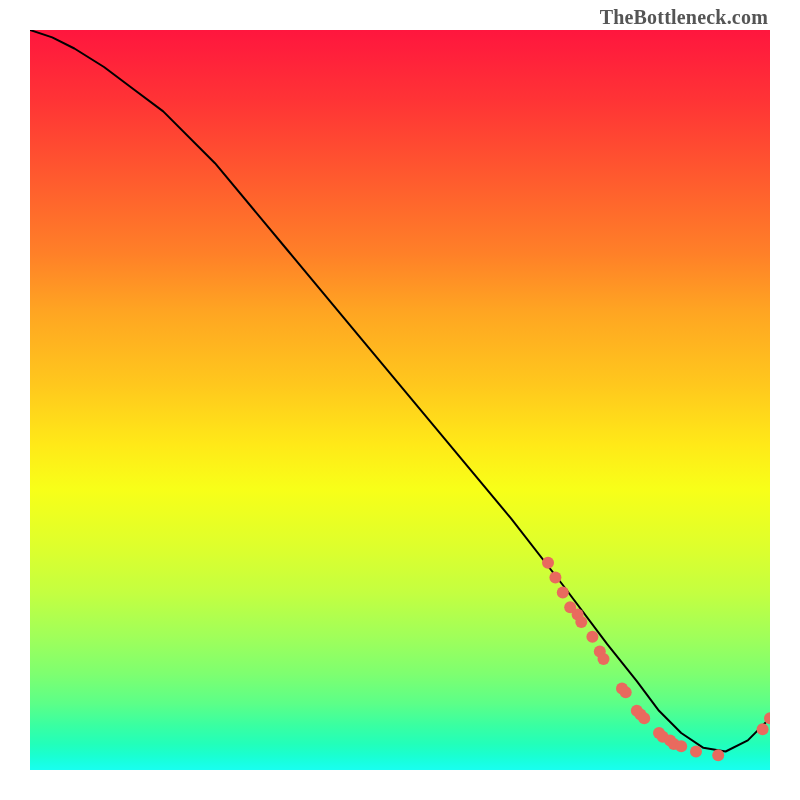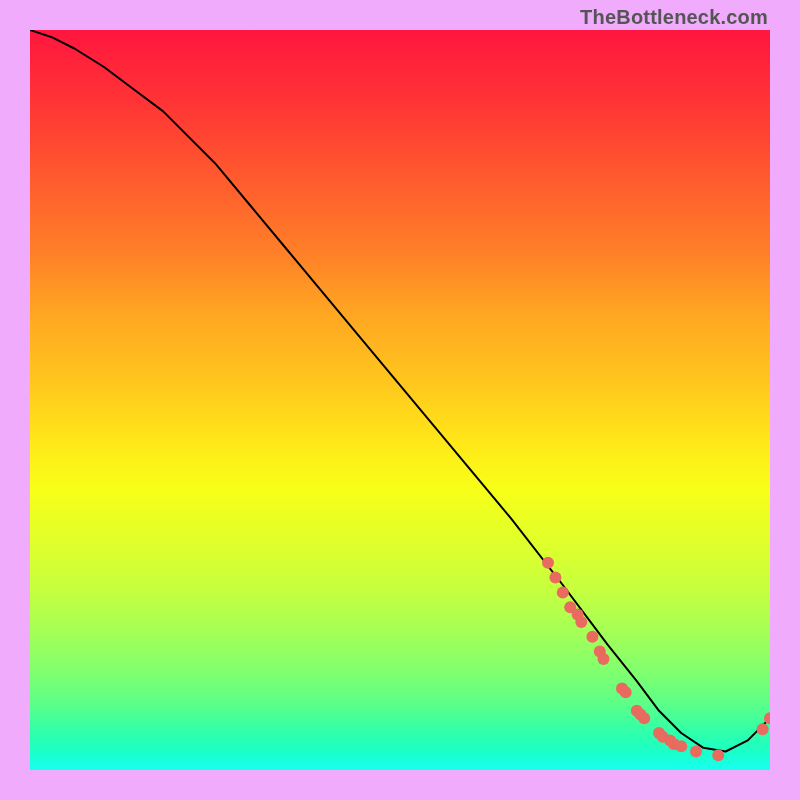--- a/index.html
+++ b/index.html
@@ -8,21 +8,22 @@
     background: #000;
     width: 800px;
     height: 800px;
     overflow: hidden;
     font-family: Arial, sans-serif;
   }
   .container {
     position: relative;
     width: 800px;
     height: 800px;
-    background: #f0abfc;
+    background: #ffffff;
+    font-family: Liberation Serif, serif;
   }
   .plot-area {
     position: absolute;
     left: 30px;
     top: 30px;
     width: 740px;
     height: 740px;
     background: linear-gradient(to bottom,
       #ff163e 0%,
       #ff3535 10%,

